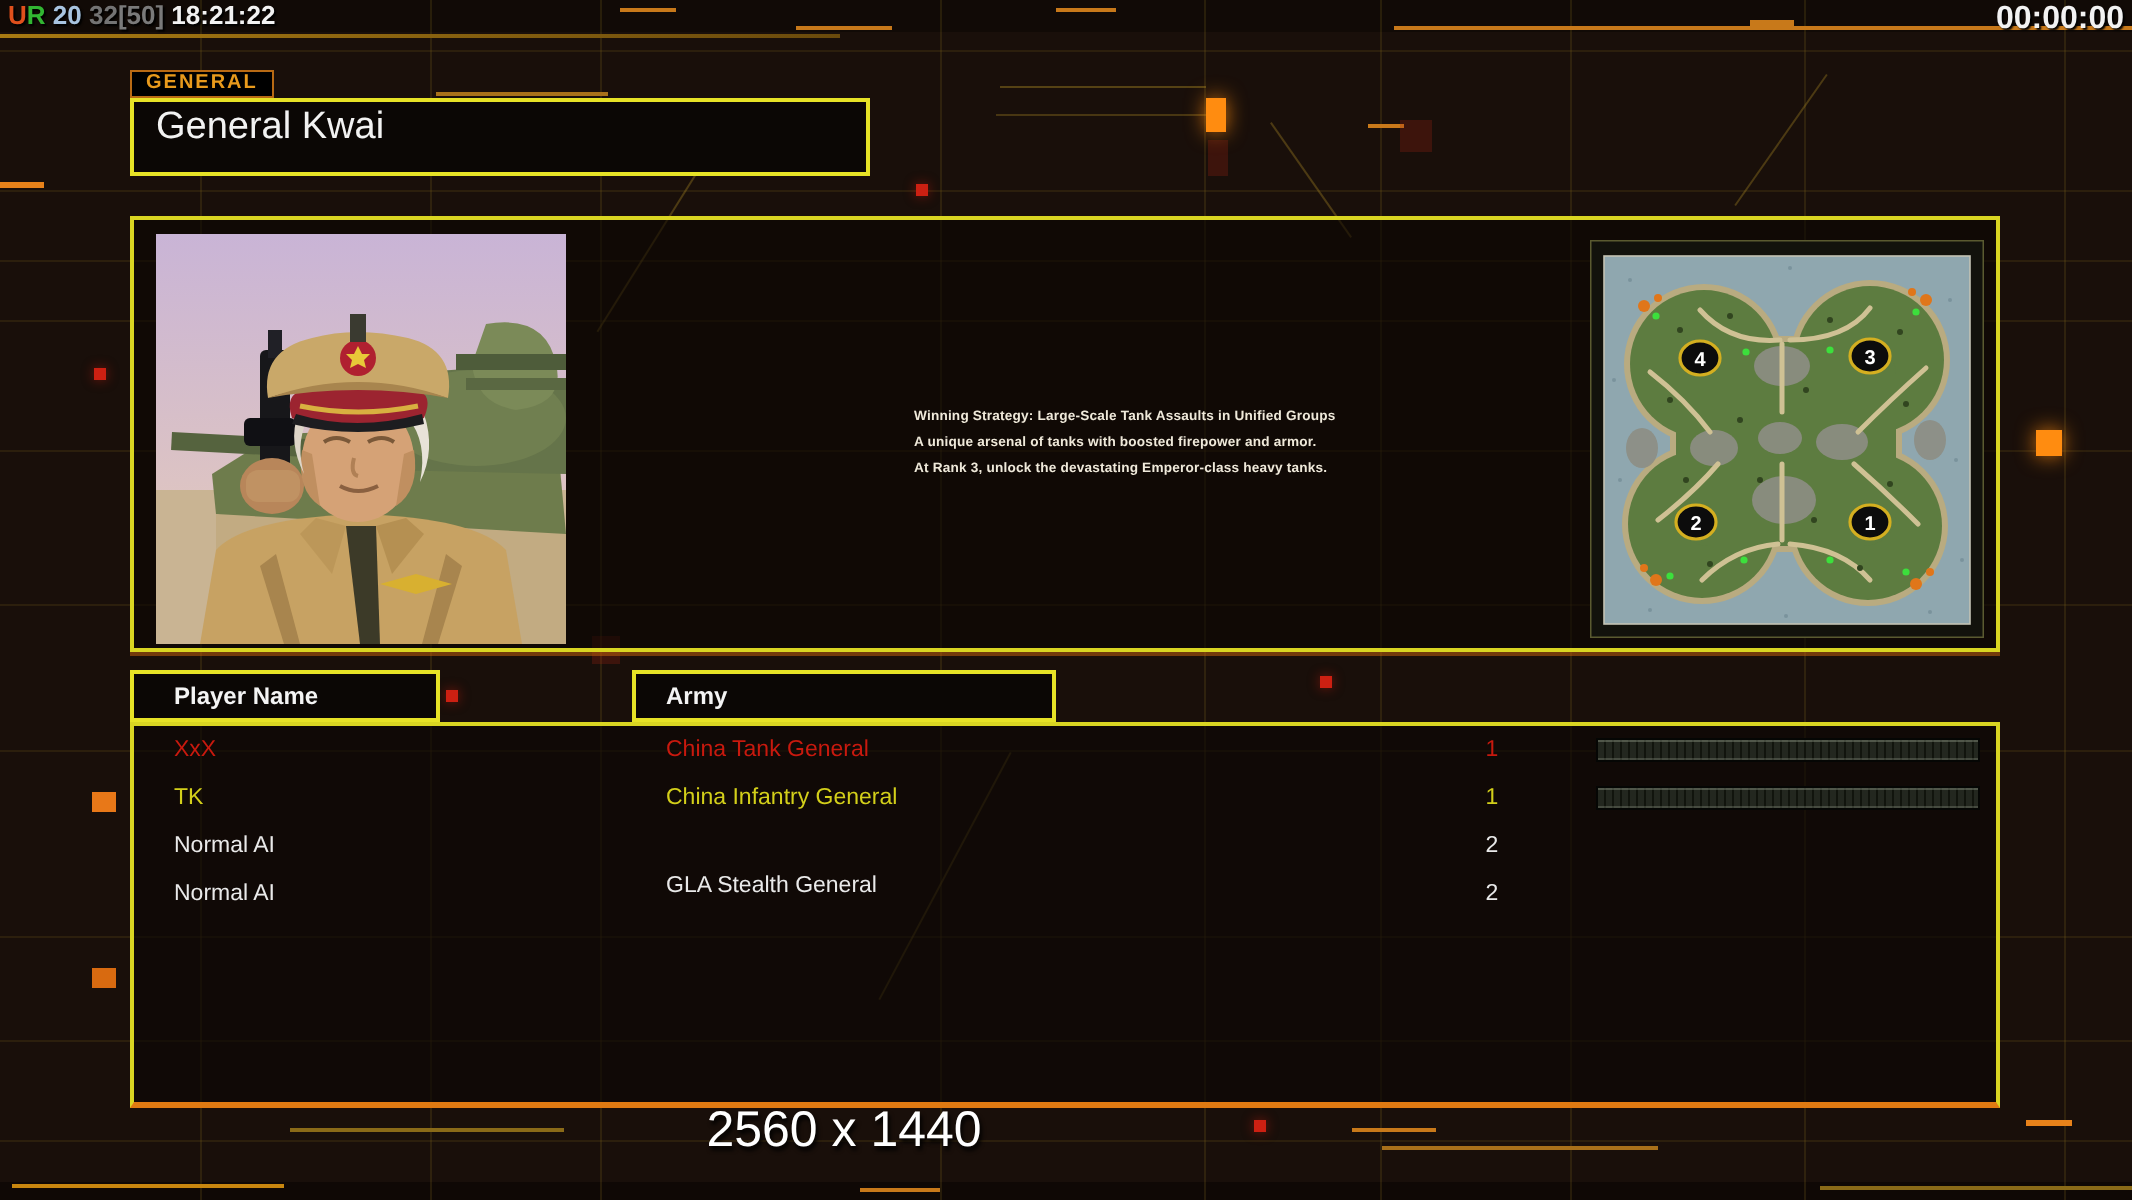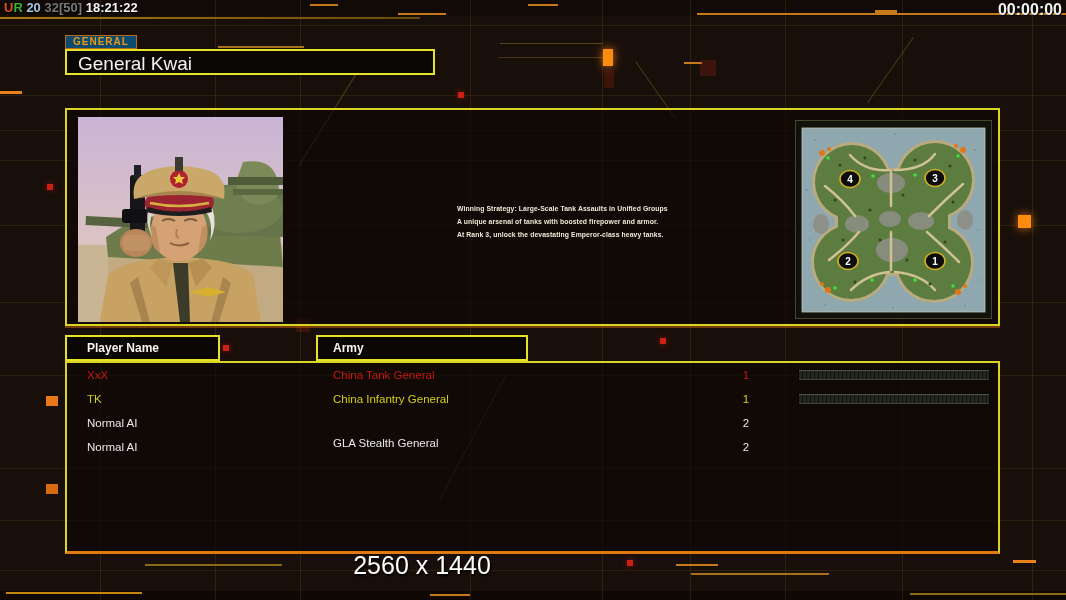--- a/index.html
+++ b/index.html
@@ -24,25 +24,25 @@
   
   .statusbar{ position:absolute; left:4px; top:0px; font-size:13px; font-weight:bold; letter-spacing:0px; white-space:pre; }
   .statusbar span{ text-shadow:1px 1px 1px #000; }
   .status-underline{ position:absolute; left:0; top:17px; width:420px; height:2px;
     background:linear-gradient(90deg,#a87a12,#6a4a0c); }
   .timer{ position:absolute; right:4px; top:1px; font-size:16px; font-weight:bold; color:#f2f2f2; text-shadow:1px 1px 1px #000; }
 
   
   .general-tab{
     position:absolute; left:65px; top:35px; height:14px; padding:0 7px;
-    background:#0c4a6e; border:1px solid #b86a14; color:#e89a1c;
+    background:#000000; border:1px solid #b86a14; color:#e89a1c;
     font-size:10px; font-weight:bold; letter-spacing:1px; line-height:12px;
   }
   .title-box{
-    position:absolute; left:65px; top:49px; width:370px; height:26px;
+    position:absolute; left:65px; top:49px; width:370px; height:39px;
     border:2px solid #e6e226; background:#0b0705;
     color:#f2f2f2; font-size:19px; line-height:26px; padding-left:11px;
   }
 
   
   .main-panel{
     position:absolute; left:65px; top:108px; width:935px; height:218px;
     border:2px solid #d9d522; background:rgba(12,7,4,.62);
     box-shadow:0 2px 0 rgba(190,95,12,.55);
   }

